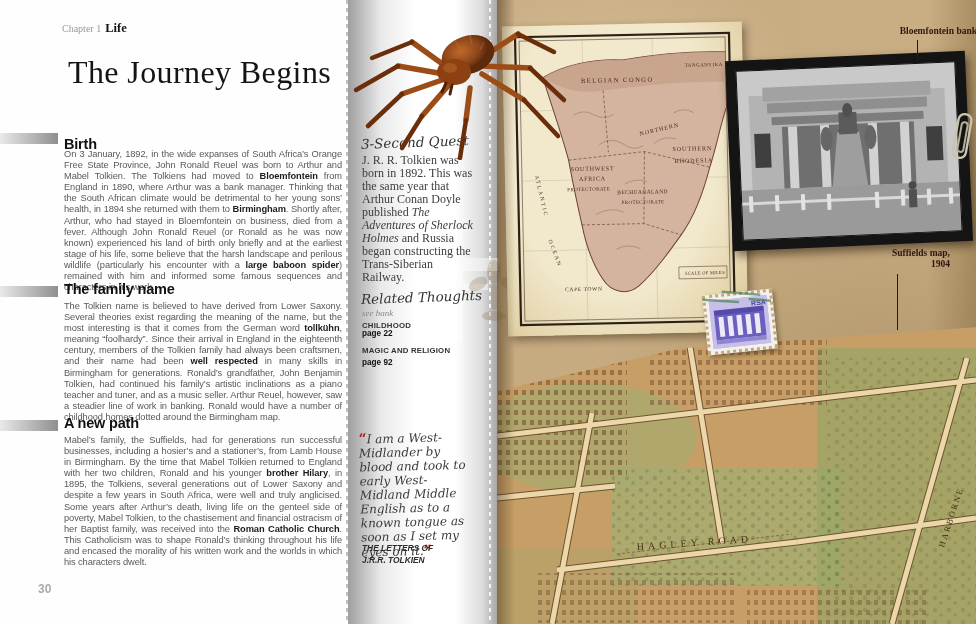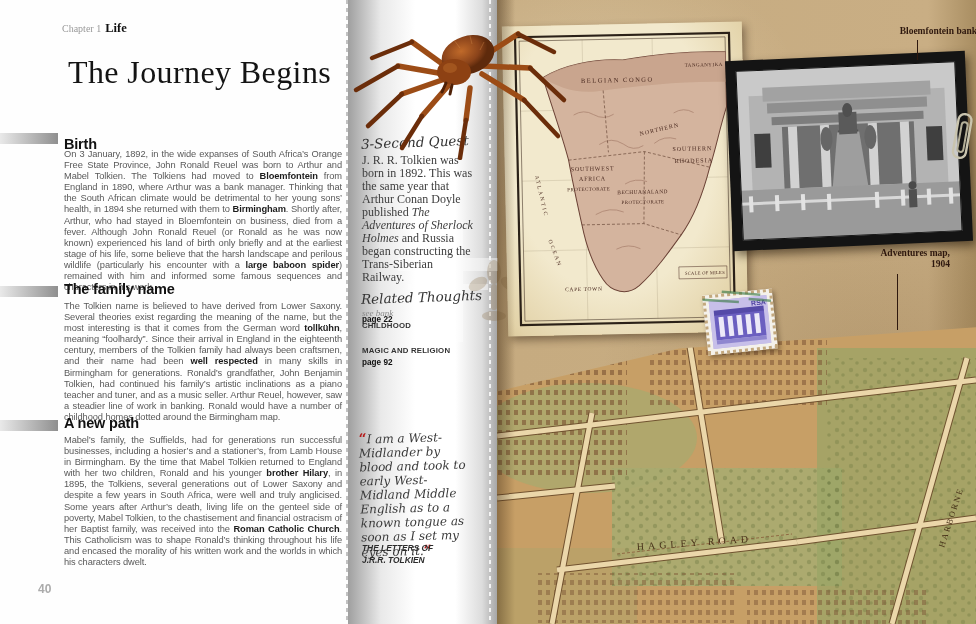--- a/index.html
+++ b/index.html
@@ -98,40 +98,40 @@
     <div class="sect-body" style="top:149px"><span>On 3 January, 1892, in the wide expanses of South Africa’s Orange Free State Province, John Ronald Reuel was born to Arthur and Mabel Tolkien. The Tolkiens had moved to </span><span class="seg-b">Bloemfontein</span><span> from England in 1890, where Arthur was a bank manager. Thinking that the South African climate would be detrimental to her young sons’ health, in 1894 she returned with them to </span><span class="seg-b">Birmingham</span><span>. Shortly after, Arthur, who had stayed in Bloemfontein on business, died from a fever. Although John Ronald Reuel (or Ronald as he was now known) experienced his land of birth only briefly and at the earliest stage of his life, some believe that the harsh landscape and perilous wildlife (particularly his encounter with a </span><span class="seg-b">large baboon spider</span><span>) remained with him and informed some famous sequences and characters in his work.</span></div>
 
     <div class="sect-bar" style="top:286px"></div>
     <div class="sect-head" style="top:281px">The family name</div>
     <div class="sect-body" style="top:301px"><span>The Tolkien name is believed to have derived from Lower Saxony. Several theories exist regarding the meaning of the name, but the most interesting is that it comes from the German word </span><span class="seg-b">tollkühn</span><span>, meaning “foolhardy”. Since their arrival in England in the eighteenth century, members of the Tolkien family had always been craftsmen, and their name had been </span><span class="seg-b">well respected</span><span> in many skills in Birmingham for generations. Ronald’s grandfather, John Benjamin Tolkien, had continued his family’s artistic inclinations as a piano teacher and tuner, and as a music seller. Arthur Reuel, however, saw a steadier line of work in banking. Ronald would have a number of childhood homes dotted around the Birmingham map.</span></div>
 
     <div class="sect-bar" style="top:420px"></div>
     <div class="sect-head" style="top:415px">A new path</div>
     <div class="sect-body" style="top:435px"><span>Mabel’s family, the Suffields, had for generations run successful businesses, including a hosier’s and a stationer’s, from Lamb House in Birmingham. By the time that Mabel Tolkien returned to England with her two children, Ronald and his younger </span><span class="seg-b">brother Hilary</span><span>, in 1895, the Tolkiens, several generations out of Lower Saxony and despite a few years in South Africa, were well and truly anglicised. Some years after Arthur’s death, living life on the genteel side of poverty, Mabel Tolkien, to the chastisement and financial ostracism of her Baptist family, was received into the </span><span class="seg-b">Roman Catholic Church</span><span>. This Catholicism was to shape Ronald’s thinking throughout his life and encased the morality of his written work and the worlds in which his characters dwelt.</span></div>
 
-    <div class="folio">40</div>
+    <div class="folio">30</div>
   </div>
 
   <div class="gutter-col"></div>
   <div class="dash-left"></div>
   <div class="dash-right"></div>
 
   <div class="cross-orn">
     <div class="v"></div>
       <div class="h"></div>
       <div class="h2"></div>
   </div>
 
   <div class="hand quest-head">3-Second Quest</div>
   <div class="quest-body"><span>J. R. R. Tolkien was born in 1892. This was the same year that Arthur Conan Doyle published </span><span class="seg-i">The Adventures of Sherlock Holmes</span><span> and Russia began constructing the Trans-Siberian Railway.</span></div>
 
   <div class="hand related-head">Related Thoughts</div>
   <div class="see-also">see bank</div>
   <div class="rel-label" style="top:321px">CHILDHOOD</div>
-  <div class="rel-page" style="top:315px">page 22</div>
+  <div class="rel-page" style="top:329px">page 22</div>
   <div class="rel-label" style="top:346px">MAGIC AND RELIGION</div>
   <div class="rel-page" style="top:358px">page 92</div>
 
   <div class="quote-block">
     <span class="qmark" style="color:#b51818">“</span><span>I am a West-Midlander by blood and took to early West-Midland Middle English as to a known tongue as soon as I set my eyes on it.</span><span class="qmark" style="color:#b51818">”</span>
   </div>
   <div class="quote-src" style="top:543px">THE LETTERS OF</div>
   <div class="quote-src" style="top:555px">J.R.R. TOLKIEN</div>
 
   <div class="right-page"></div>
@@ -329,21 +329,21 @@
           <path d="M40,2 L62,6"></path>
         </g>
       </svg>
     </div>
   </div>
 
   <div class="caption" style="left:857px;top:26px;width:120px">Bloemfontein bank</div>
   <div class="cap-line" style="left:917px;top:40px;height:20px"></div>
 
   <div class="caption" style="left:845px;top:248px;width:105px">
-    <span>Adventures map,</span><br>
+    <span>Suffields map,</span><br>
     <span>1904</span>
   </div>
   <div class="cap-line" style="left:897px;top:274px;height:56px"></div>
 
   <div class="spider">
     <svg width="220" height="152" viewBox="0 0 220 152">
       <defs>
         <radialGradient id="abd" cx="40%" cy="35%">
           <stop offset="0%" stop-color="#c06a2a"></stop>
           <stop offset="70%" stop-color="#8a431a"></stop>

